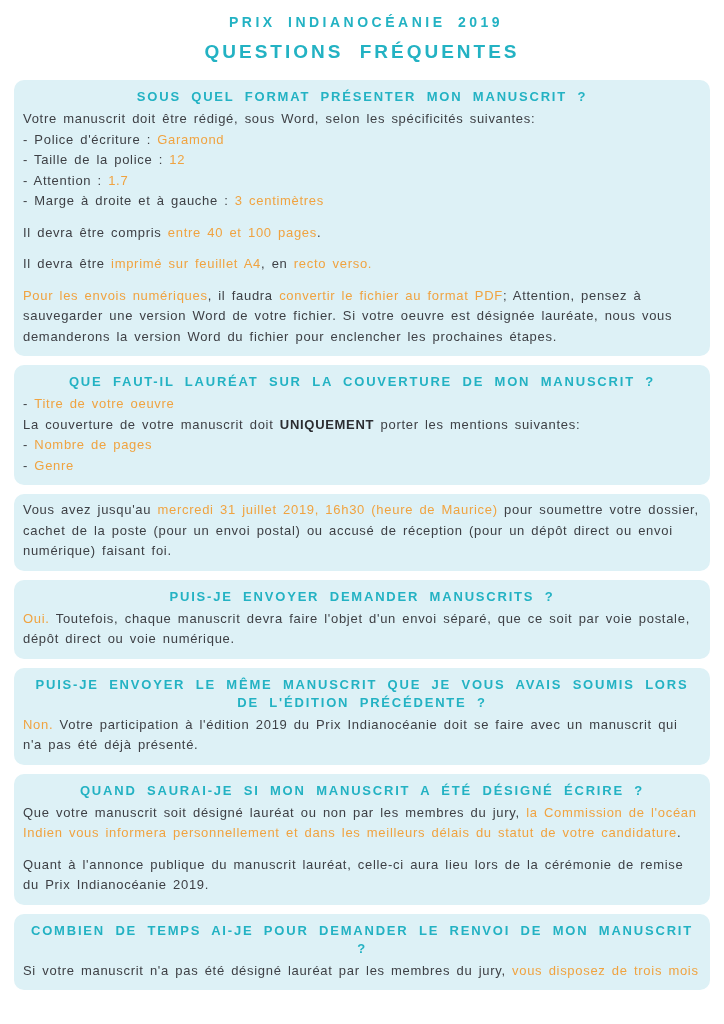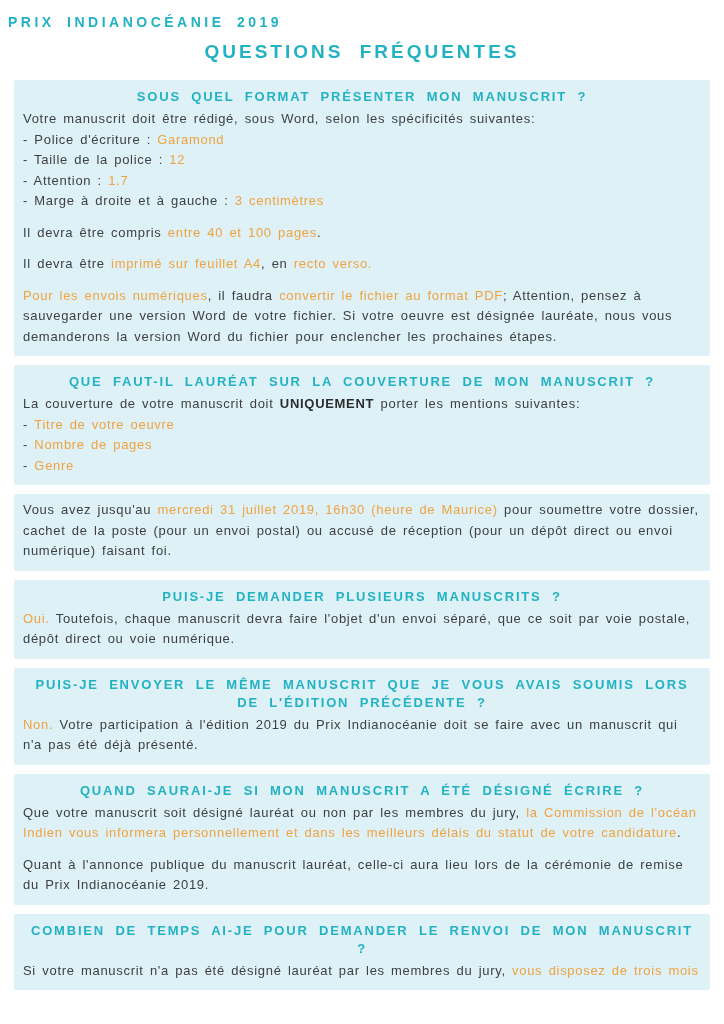--- a/index.html
+++ b/index.html
@@ -12,42 +12,42 @@
   }
   * { margin: 0; padding: 0; box-sizing: border-box; }
   html, body {
     width: 724px; height: 1024px;
     background: var(--page-bg);
     font-family: "Liberation Sans", "DejaVu Sans", sans-serif;
     overflow: hidden;
   }
   .page { width: 724px; height: 1024px; padding-top: 10px; }
   .kicker {
-    text-align: left;
+    text-align: center;
     color: var(--teal);
     font-size: 14px;
     font-weight: 700;
     letter-spacing: 3.5px;
     word-spacing: 5px;
     margin-top: 4px;
     padding-left: 8px;
   }
   .page-title {
     text-align: center;
     color: var(--teal);
     font-size: 19px;
     font-weight: 800;
     letter-spacing: 3px;
     word-spacing: 8px;
     margin-top: 11px;
   }
   .faq-list { margin-top: 17px; }
   .faq-box {
     background: var(--box-bg);
-    border-radius: 2px;
+    border-radius: 10px;
     margin: 0 14px 9px 14px;
     padding: 6px 9px 9px 9px;
   }
   .faq-heading {
     text-align: center;
     color: var(--teal);
     font-size: 13px;
     font-weight: 700;
     letter-spacing: 1.8px;
     word-spacing: 5px;
@@ -83,30 +83,30 @@
         <p class="faq-para"><span class="run">- Police d'écriture : </span><span class="run-orange">Garamond</span></p>
         <p class="faq-para"><span class="run">- Taille de la police : </span><span class="run-orange">12</span></p>
         <p class="faq-para"><span class="run">- Attention : </span><span class="run-orange">1.7</span></p>
         <p class="faq-para"><span class="run">- Marge à droite et à gauche : </span><span class="run-orange">3 centimètres</span></p>
         <p class="faq-para gap"><span class="run">Il devra être compris </span><span class="run-orange">entre 40 et 100 pages</span><span class="run">.</span></p>
         <p class="faq-para gap"><span class="run">Il devra être </span><span class="run-orange">imprimé sur feuillet A4</span><span class="run">, en </span><span class="run-orange">recto verso.</span></p>
         <p class="faq-para gap"><span class="run-orange">Pour les envois numériques</span><span class="run">, il faudra </span><span class="run-orange">convertir le fichier au format PDF</span><span class="run">; Attention, pensez à sauvegarder une version Word de votre fichier. Si votre oeuvre est désignée lauréate, nous vous demanderons la version Word du fichier pour enclencher les prochaines étapes.</span></p>
       </section>
       <section class="faq-box">
         <h2 class="faq-heading">QUE FAUT-IL LAURÉAT SUR LA COUVERTURE DE MON MANUSCRIT ?</h2>
+        <p class="faq-para"><span class="run">- </span><span class="run-orange">Titre de votre oeuvre</span></p>
         <p class="faq-para"><span class="run">La couverture de votre manuscrit doit </span><span class="run-bold">UNIQUEMENT</span><span class="run"> porter les mentions suivantes:</span></p>
-        <p class="faq-para"><span class="run">- </span><span class="run-orange">Titre de votre oeuvre</span></p>
         <p class="faq-para"><span class="run">- </span><span class="run-orange">Nombre de pages</span></p>
         <p class="faq-para"><span class="run">- </span><span class="run-orange">Genre</span></p>
       </section>
       <section class="faq-box">
         <p class="faq-para"><span class="run">Vous avez jusqu'au </span><span class="run-orange">mercredi 31 juillet 2019, 16h30 (heure de Maurice)</span><span class="run"> pour soumettre votre dossier, cachet de la poste (pour un envoi postal) ou accusé de réception (pour un dépôt direct ou envoi numérique) faisant foi.</span></p>
       </section>
       <section class="faq-box">
-        <h2 class="faq-heading">PUIS-JE DEMANDER PLUSIEURS MANUSCRITS ?</h2>
+        <h2 class="faq-heading">PUIS-JE ENVOYER DEMANDER MANUSCRITS ?</h2>
         <p class="faq-para"><span class="run-orange">Oui.</span><span class="run"> Toutefois, chaque manuscrit devra faire l'objet d'un envoi séparé, que ce soit par voie postale, dépôt direct ou voie numérique.</span></p>
       </section>
       <section class="faq-box">
         <h2 class="faq-heading">PUIS-JE ENVOYER LE MÊME MANUSCRIT QUE JE VOUS AVAIS SOUMIS LORS DE L'ÉDITION PRÉCÉDENTE ?</h2>
         <p class="faq-para"><span class="run-orange">Non.</span><span class="run"> Votre participation à l'édition 2019 du Prix Indianocéanie doit se faire avec un manuscrit qui n'a pas été déjà présenté.</span></p>
       </section>
       <section class="faq-box">
         <h2 class="faq-heading">QUAND SAURAI-JE SI MON MANUSCRIT A ÉTÉ DÉSIGNÉ ÉCRIRE ?</h2>
         <p class="faq-para"><span class="run">Que votre manuscrit soit désigné lauréat ou non par les membres du jury, </span><span class="run-orange">la Commission de l'océan Indien vous informera personnellement et dans les meilleurs délais du statut de votre candidature</span><span class="run">.</span></p>
         <p class="faq-para gap"><span class="run">Quant à l'annonce publique du manuscrit lauréat, celle-ci aura lieu lors de la cérémonie de remise du Prix Indianocéanie 2019.</span></p>

